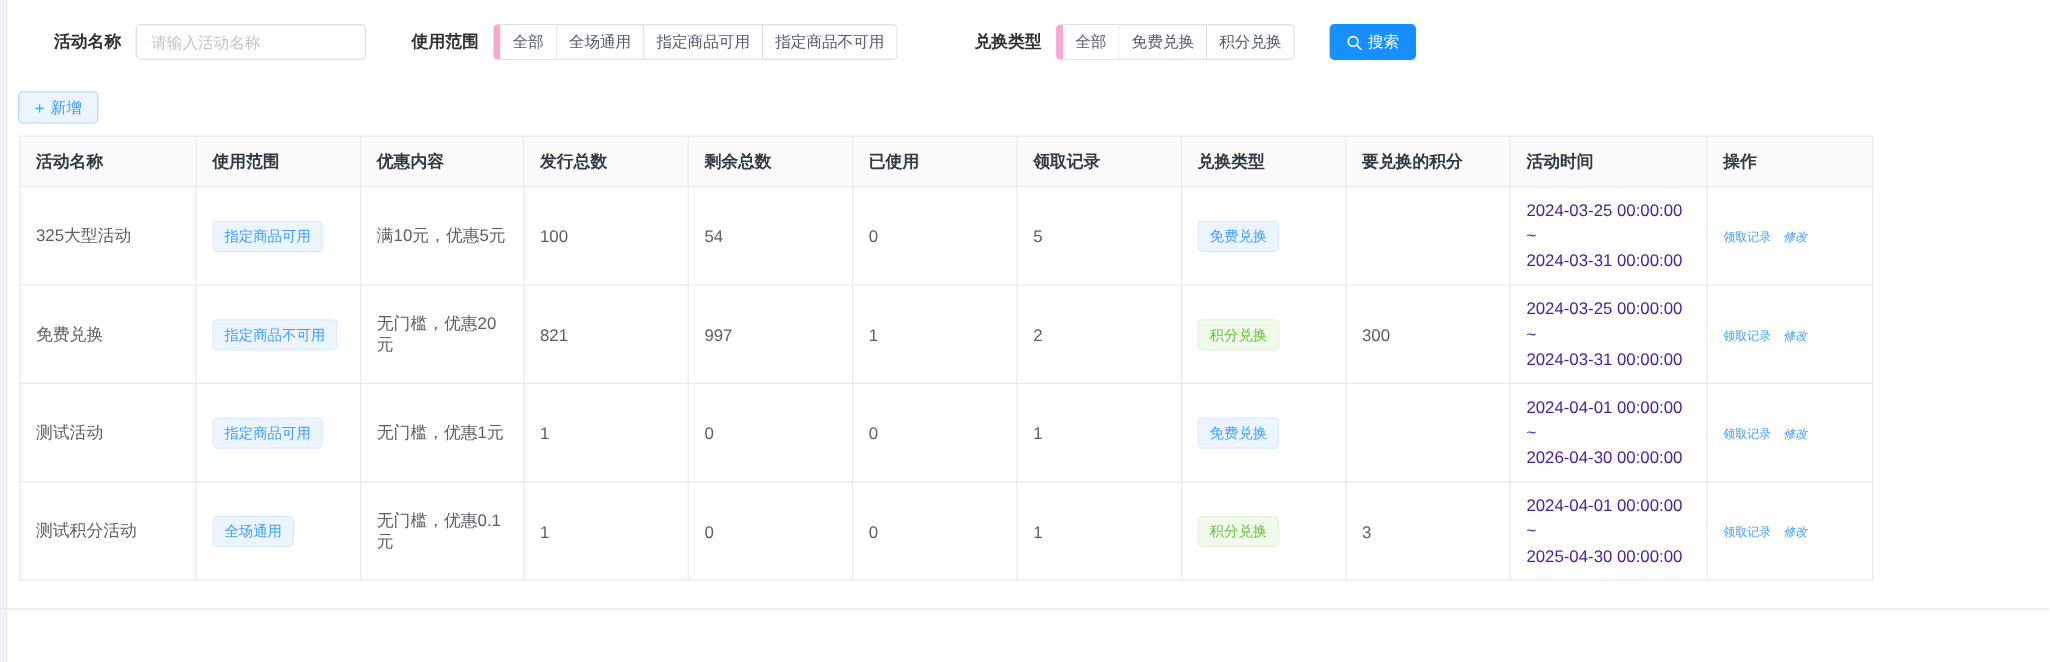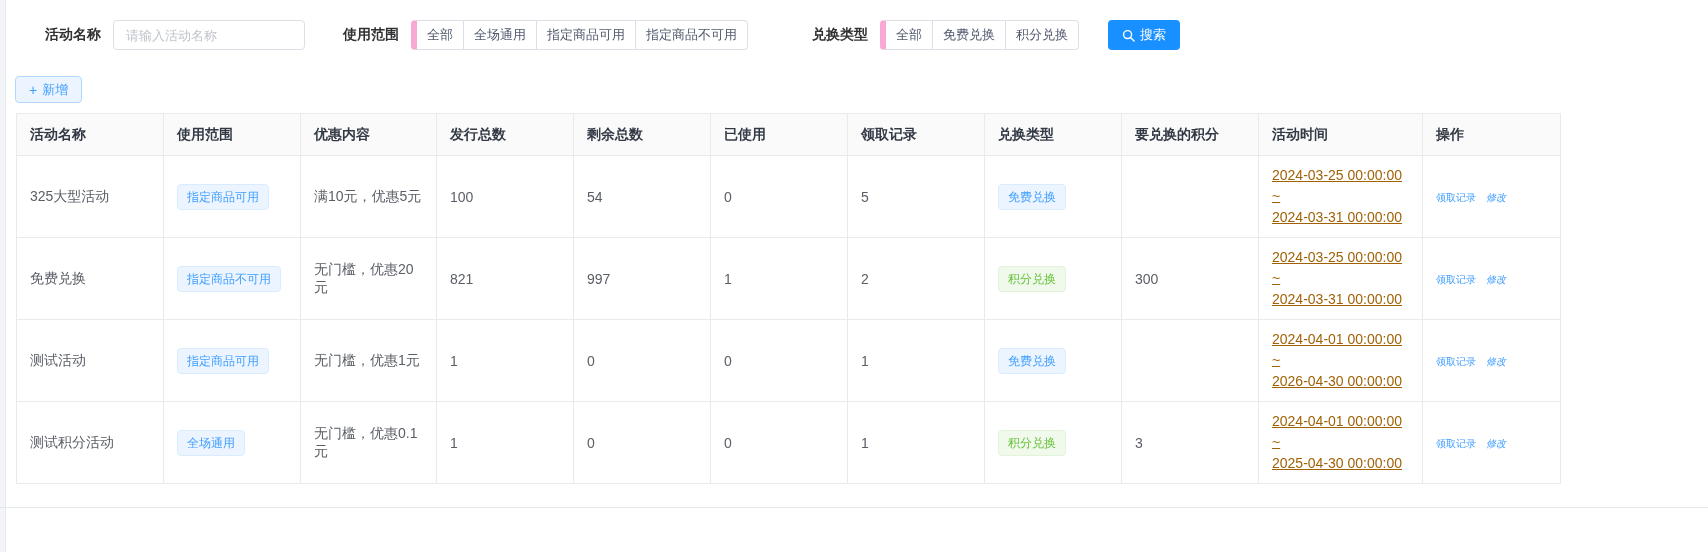--- a/index.html
+++ b/index.html
@@ -44,21 +44,21 @@
                 font-size: 14px; color: #5a5e66; }
   .data-table th, .data-table td { border: 1px solid #e8eaec; text-align: left; padding: 0 13px; }
   .data-table th { background: #fafafa; height: 42px; font-weight: bold; color: #333a45; font-size: 14px; }
   .data-table td { height: 82px; vertical-align: middle; background: #fff; }
 
   .tag { display: inline-block; padding: 6px 9px; border-radius: 4px; font-size: 12px; line-height: 1;
          white-space: nowrap; }
   .tag[data-color="blue"]  { background: #ecf5ff; border: 1px solid #d9ecff; color: #409eff; }
   .tag[data-color="green"] { background: #f0f9eb; border: 1px solid #e1f3d8; color: #67c23a; }
 
-  .time-line { line-height: 21px; color: #a16207; text-decoration: underline; }
+  .time-line { line-height: 21px; color: #4c1d95; }
   .link { color: #409eff; font-size: 10px; cursor: pointer; margin-right: 10px; white-space: nowrap; }
   .link:last-child { margin-right: 0; font-style: italic; }
 </style>
 </head>
 <body>
 
 <div class="left-strip"></div>
 
 <div class="filter-bar">
   <div class="filter-item m-after-input">

